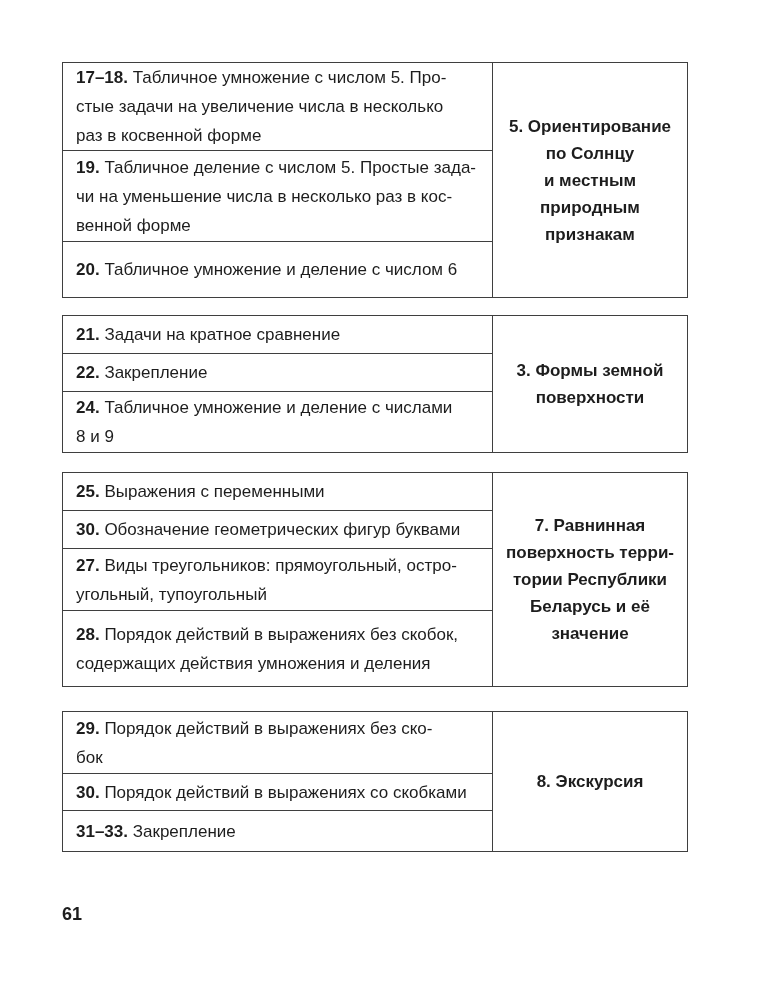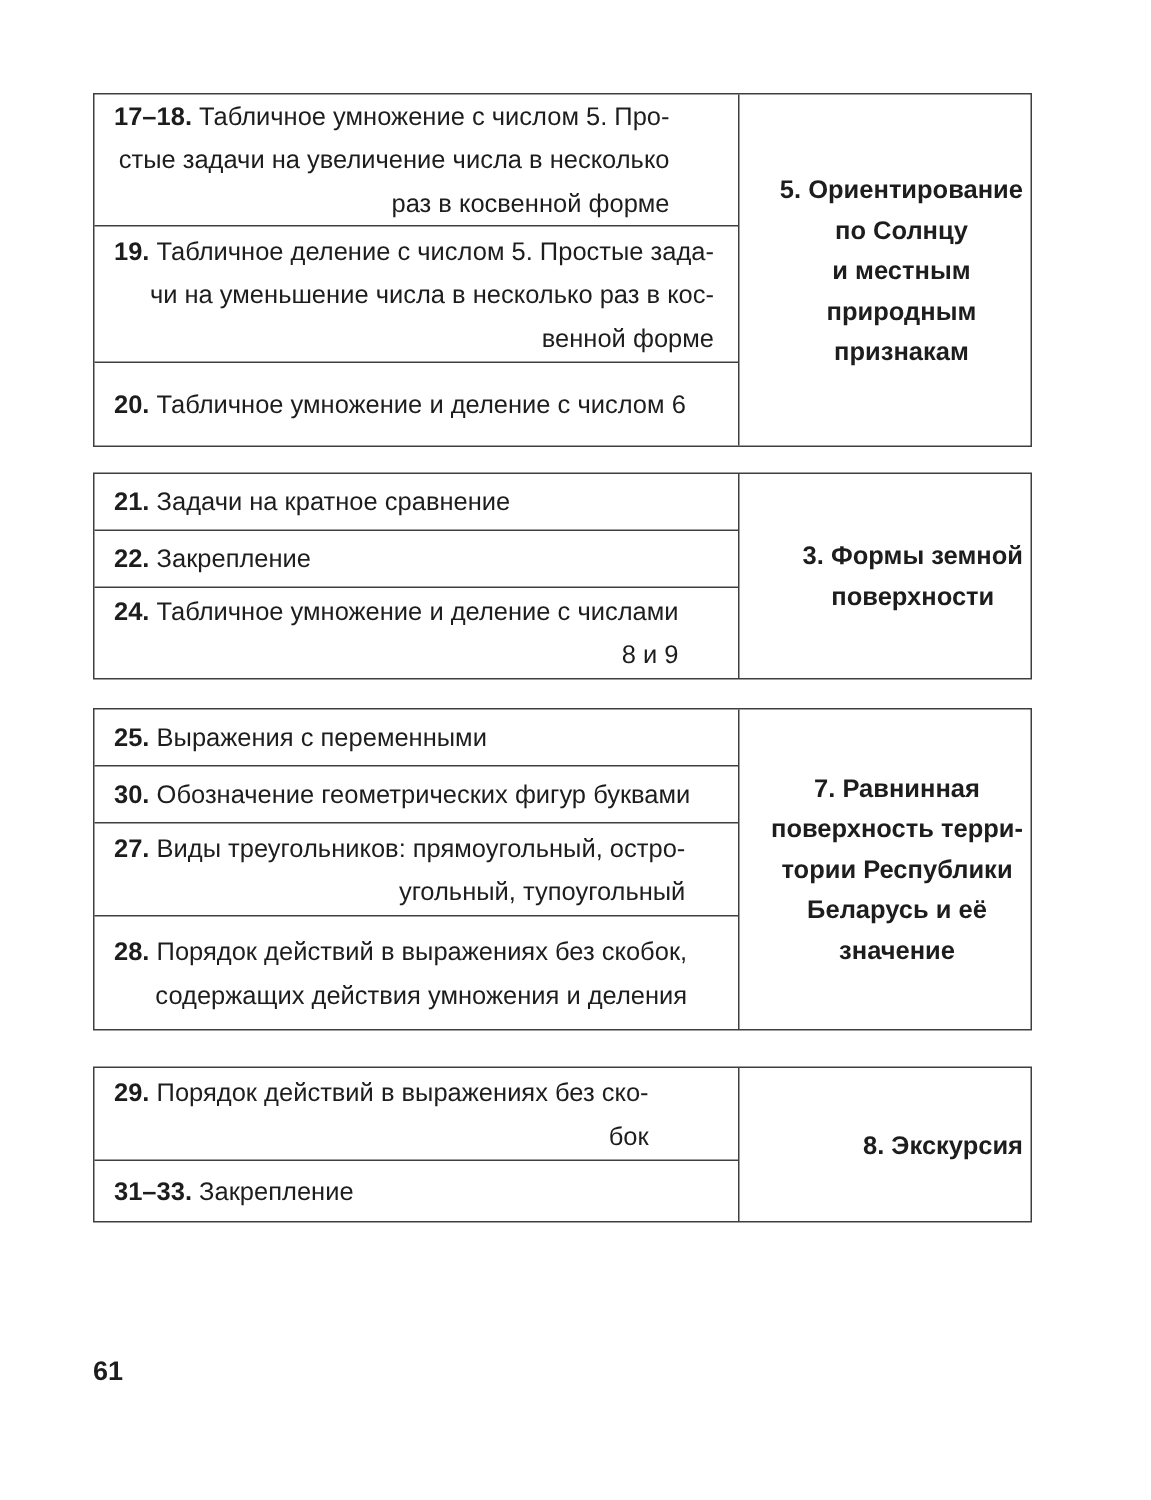--- a/index.html
+++ b/index.html
@@ -36,28 +36,27 @@
   .row {
     display: flex;
     align-items: center;
     padding: 1px 12px 1px 13px;
   }
   .row + .row { border-top: 1px solid #3f3f3f; }
   .cell {
     font-size: 17px;
     line-height: 29px;
     white-space: pre-line;
-    text-align: right;
   }
   .num { font-weight: bold; }
   .right-col {
     flex: 1;
     display: flex;
     align-items: center;
-    justify-content: flex-end;
+    justify-content: center;
     padding: 4px 5px;
   }
   .topic {
     font-size: 17px;
     line-height: 27px;
     font-weight: bold;
     text-align: center;
     white-space: pre-line;
   }
   .page-number {
@@ -145,20 +144,23 @@
 значение</p>
         </div>
     </section>
 
     <section class="block">
       <div class="left-col">
         <div class="row" style="height:61px">
             <p class="cell"><b class="num">29.</b> <span>Порядок действий в выражениях без ско-
 бок</span></p>
           </div>
+        <div class="row" style="height:37px">
+            <p class="cell"><b class="num">30.</b> <span>Порядок действий в выражениях со скобками</span></p>
+          </div>
         <div class="row" style="height:41px">
             <p class="cell"><b class="num">31–33.</b> <span>Закрепление</span></p>
           </div>
       </div>
       <div class="right-col">
           <p class="topic">8. Экскурсия</p>
         </div>
     </section>
 
   </div>

